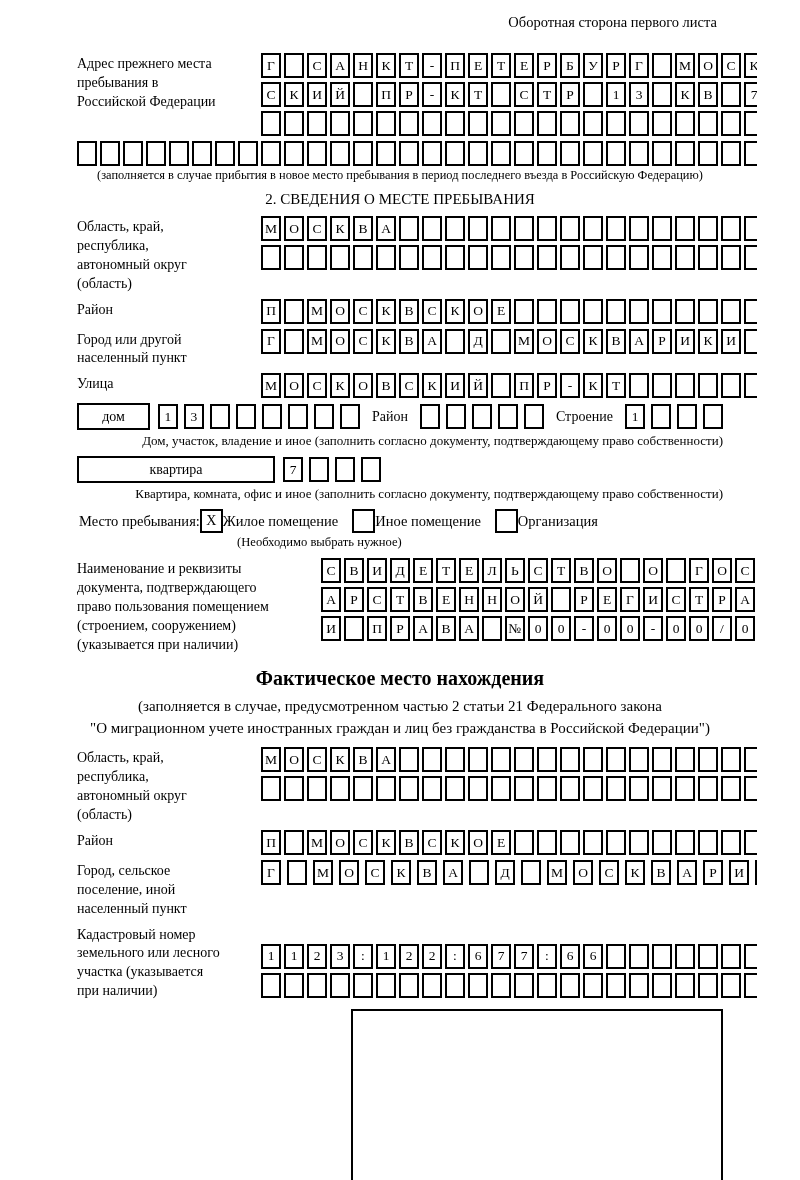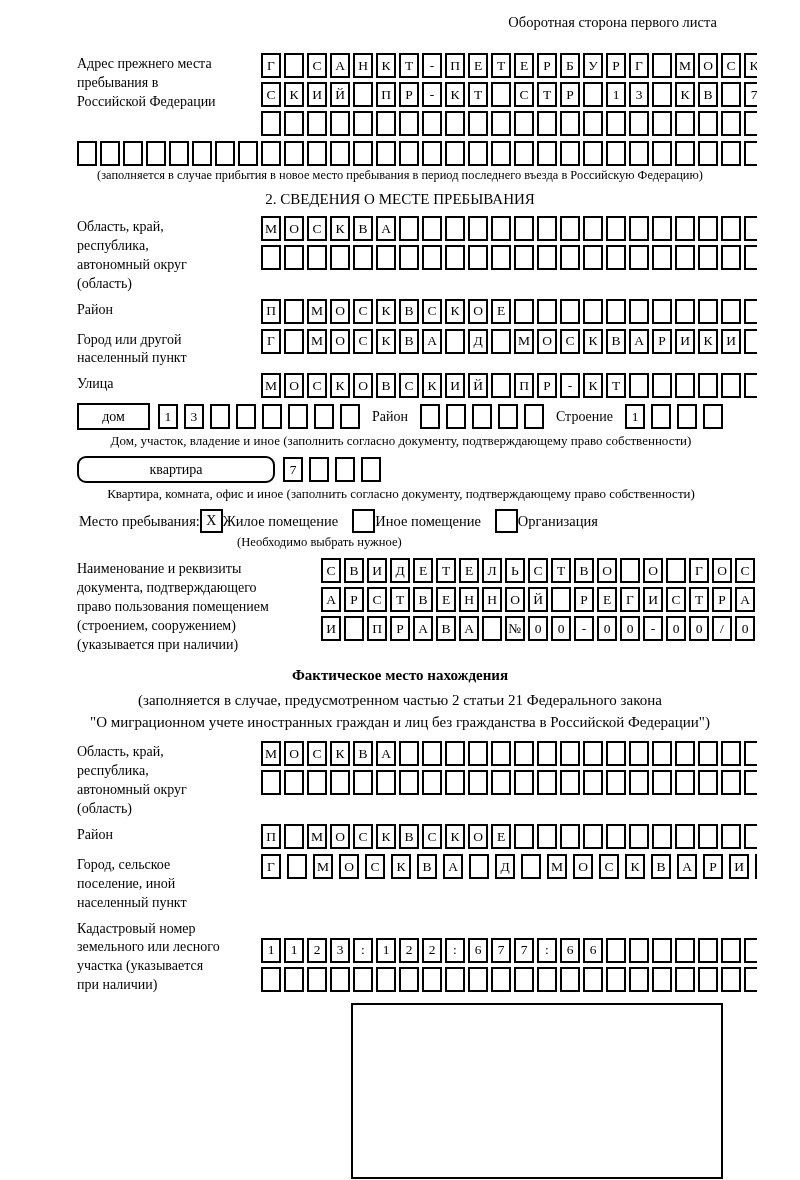--- a/index.html
+++ b/index.html
@@ -11,38 +11,38 @@
   .frow{display:flex;align-items:flex-start;margin-bottom:5px;gap:36px;}
   .flabel{width:148px;flex:0 0 148px;font-size:14px;line-height:1.35;padding-top:2px;}
   .rowstack{display:flex;flex-direction:column;gap:4px;}
 
   .cells{display:flex;gap:3px;flex-wrap:nowrap;}
   .cell{box-sizing:border-box;flex:0 0 auto;width:20px;height:25px;border:2px solid #000;display:inline-flex;align-items:center;justify-content:center;font-size:13.5px;line-height:1;}
   .cells.spaced{gap:6px;}
 
   .fullrow{margin:4px 0 2px 0;}
   .caption{font-size:12.4px;text-align:center;margin:2px 0 8px 0;}
-  .caption-left{font-size:13px;text-align:center;margin:3px 0 7px 2px;}
+  .caption-left{font-size:13px;text-align:right;margin:3px 0 7px 2px;}
 
   .sec-title{font-weight:normal;font-size:15px;text-align:center;margin:6px 0 8px 0;}
 
   .domrow{display:flex;align-items:center;gap:8px;margin-bottom:2px;}
   .widebox{box-sizing:border-box;border:2px solid #000;height:27px;display:flex;align-items:center;justify-content:center;font-size:14px;}
   .widebox.dom{width:168px;}
-  .widebox.kvartira{width:198px;border-radius:9px;}
+  .widebox.kvartira{width:198px;}
   .inline-label{font-size:14px;padding:0 4px;}
 
   .mesto-row{display:flex;align-items:center;margin:4px 0 2px 2px;font-size:14.5px;}
   .checkbox{box-sizing:border-box;width:23px;height:24px;border:2px solid #000;display:inline-flex;align-items:center;justify-content:center;font-size:14px;flex:0 0 auto;}
   .opt-label{margin-right:14px;}
   .mesto-note{font-size:12.6px;margin:0 0 8px 160px;}
 
   .docrow .flabel{width:208px;flex:0 0 208px;}
 
-  .fact-title{font-weight:bold;font-size:15px;text-align:center;margin:12px 0 6px 0;}
+  .fact-title{font-weight:bold;font-size:20px;text-align:center;margin:12px 0 6px 0;}
   .fact-sub{font-size:15px;text-align:center;line-height:1.45;margin-bottom:8px;}
 
   .stamp-wrap{display:flex;justify-content:flex-end;margin-top:8px;}
   .stamp-box{box-sizing:border-box;width:372px;height:176px;border:2px solid #000;background:#fff;}
   .stamp-caption{width:408px;margin-left:auto;text-align:center;font-size:12.8px;line-height:1.4;margin-top:4px;}
 </style>
 </head>
 <body>
 
 <div class="page">

